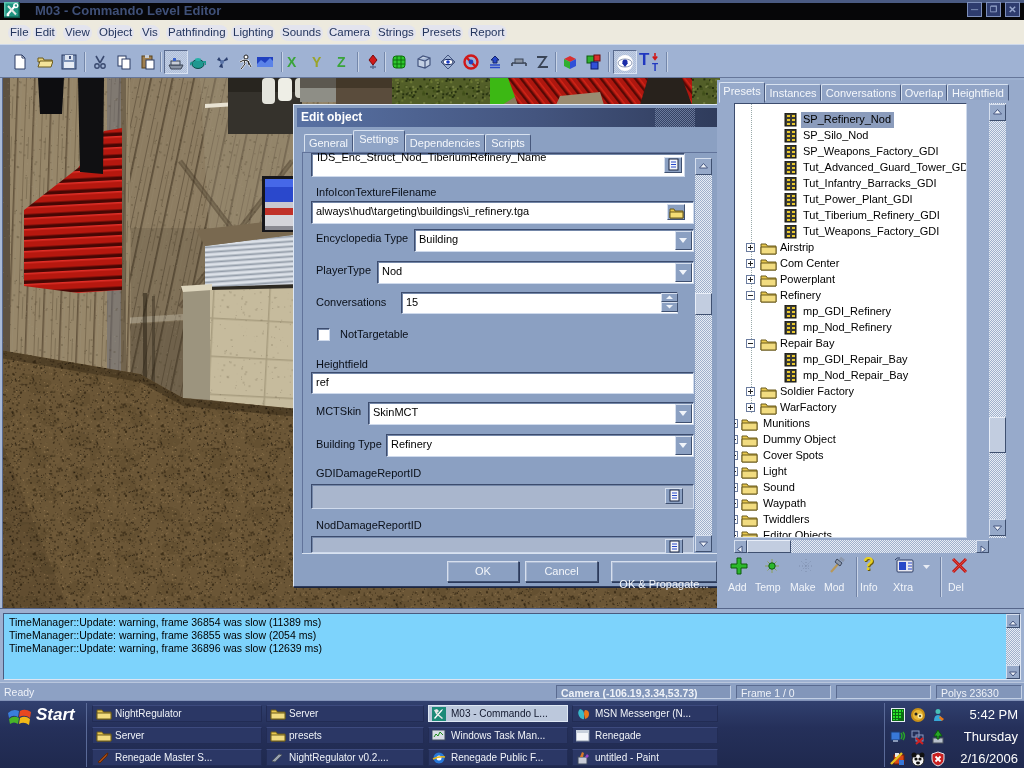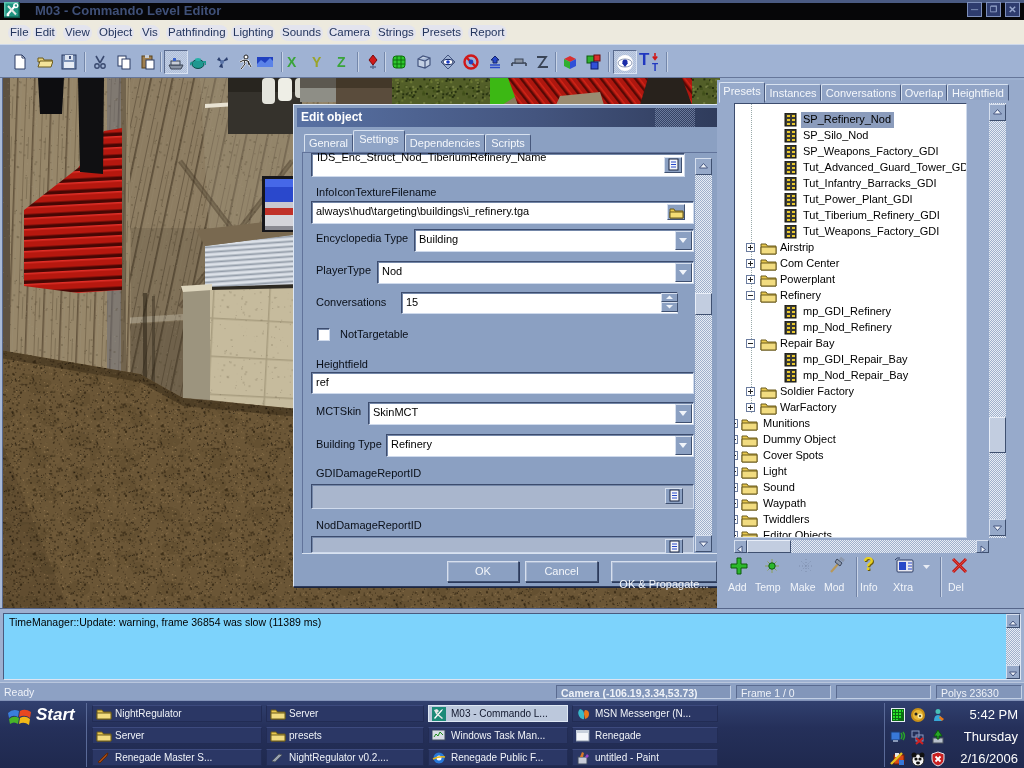--- a/index.html
+++ b/index.html
@@ -1401,20 +1401,22 @@
 <div class="abs" style="left:639px;top:5px;font-size:17px;font-weight:bold;color:#2038c0">T</div>
 <svg class="abs" style="left:651px;top:7px" width="14" height="22">
         <path d="M4 1 v6 M1.8 4.5 L4 7.5 L6.2 4.5" stroke="#d01818" stroke-width="1.6" fill="none"></path>
         <text x="1" y="19" font-size="10" font-weight="bold" fill="#2038c0" font-family="Liberation Sans">T</text>
       </svg>
 </div>
 
 <div class="abs" id="logarea">
 <div class="abs" id="logbox">
 <div class="logline" style="top:2px">TimeManager::Update: warning, frame 36854 was slow (11389 ms)</div>
+<div class="logline" style="top:15px">TimeManager::Update: warning, frame 36855 was slow (2054 ms)</div>
+<div class="logline" style="top:28px">TimeManager::Update: warning, frame 36896 was slow (12639 ms)</div>
 <div class="abs dith" style="left:1002px;top:0px;width:14px;height:65px;"></div>
 <div class="abs sbbtn" style="left:1002px;top:0px;width:14px;height:14px;"><svg width="12" height="12">
             <path d="M2.5 8 l3.5-4 3.5 4 z" fill="#f0f4fa" stroke="#44557f"></path>
           </svg></div>
 <div class="abs sbbtn" style="left:1002px;top:51px;width:14px;height:14px;"><svg width="12" height="12">
             <path d="M2.5 4 l3.5 4 3.5-4 z" fill="#f0f4fa" stroke="#44557f"></path>
           </svg></div>
 </div>
     </div>
 <div class="abs" id="statusbar">

